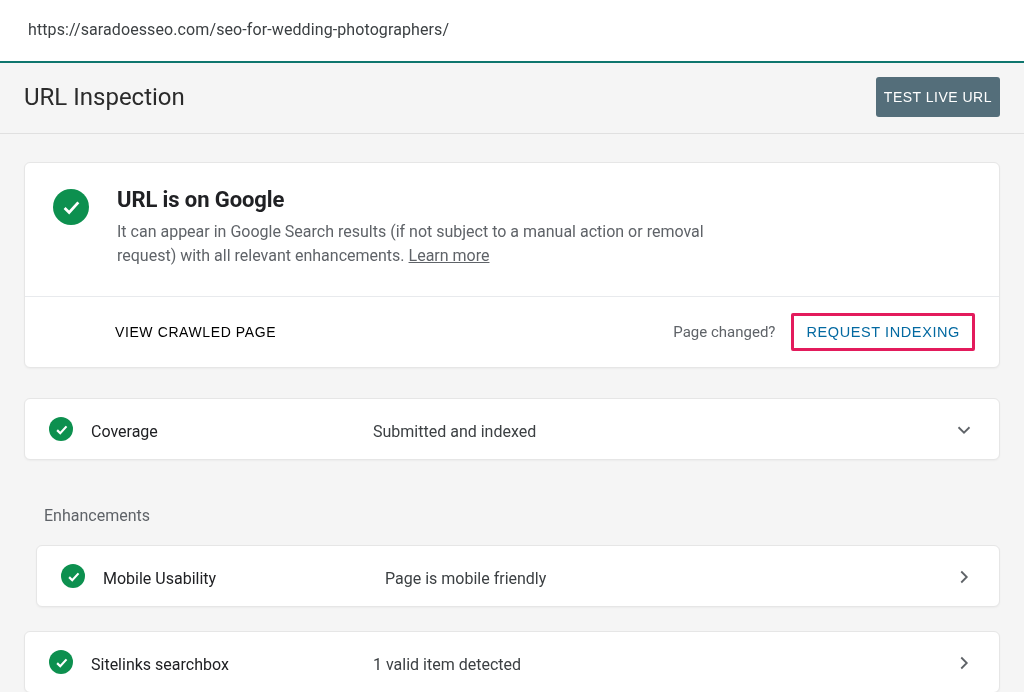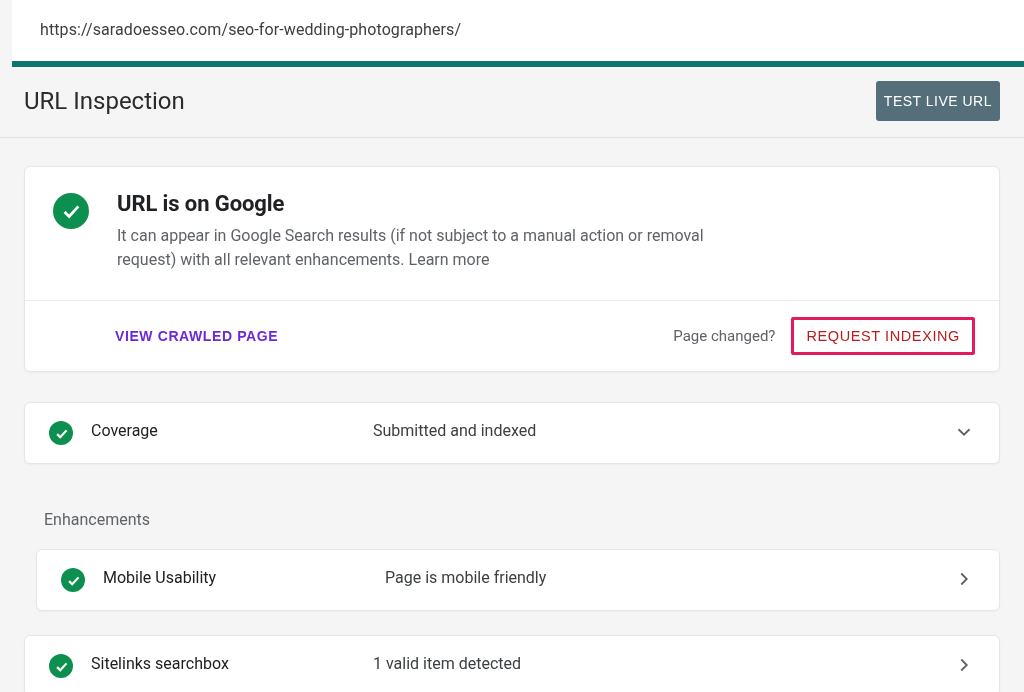--- a/index.html
+++ b/index.html
@@ -10,25 +10,24 @@
     body {
       font-family: Roboto, "Helvetica Neue", Arial, sans-serif;
       background: #f5f5f5;
       color: #3c4043;
       font-size: 14px;
       -webkit-font-smoothing: antialiased;
     }
     .url-bar {
       background: #fff;
       padding: 20px 28px 22px;
-      border-bottom: 6px solid #0f766e;
+      border-bottom: 2px solid #0f766e;
       font-size: 16px;
       color: #3c4043;
       letter-spacing: 0.1px;
-      margin-left: 12px;
     }
     .header-row {
       display: flex;
       align-items: center;
       justify-content: space-between;
       padding: 14px 24px 16px;
       border-bottom: 1px solid #e0e0e0;
     }
     .page-title {
       font-size: 24px;
@@ -99,35 +98,36 @@
       letter-spacing: -0.1px;
     }
     .status-desc {
       font-size: 16px;
       color: #5f6368;
       line-height: 1.5;
       max-width: 640px;
     }
     .learn-more {
       color: #5f6368;
+      text-decoration: underline;
       cursor: pointer;
     }
     .card-footer {
       display: flex;
       align-items: center;
       justify-content: space-between;
       border-top: 1px solid #e8eaed;
       padding: 16px 24px 16px 88px;
     }
     .link-btn {
       background: none;
       border: none;
-      color: #6d28d9;
+      color: #000000;
       font-size: 14px;
-      font-weight: 700;
+      font-weight: 400;
       letter-spacing: 0.6px;
       cursor: pointer;
       padding: 6px 2px;
       text-transform: uppercase;
     }
     .footer-right {
       display: flex;
       align-items: center;
       gap: 16px;
     }
@@ -136,33 +136,33 @@
       font-size: 15px;
     }
     .request-indexing-wrap {
       border: 3px solid #e31b5c;
       padding: 8px 12px;
       border-radius: 2px;
     }
     .request-indexing-btn {
       background: none;
       border: none;
-      color: #b91c1c;
+      color: #0369a1;
       font-size: 14.5px;
       font-weight: 500;
       letter-spacing: 0.6px;
       cursor: pointer;
       text-transform: uppercase;
     }
     .row-card {
       background: #fff;
       border: 1px solid #e6e6e6;
       border-radius: 6px;
       display: flex;
-      align-items: flex-start;
+      align-items: flex-end;
       padding: 18px 24px;
       margin-top: 30px;
       cursor: pointer;
       box-shadow: 0 1px 2px rgba(0,0,0,0.04);
     }
     .row-card + .row-card {
       margin-top: 24px;
     }
     .row-label {
       width: 300px;

